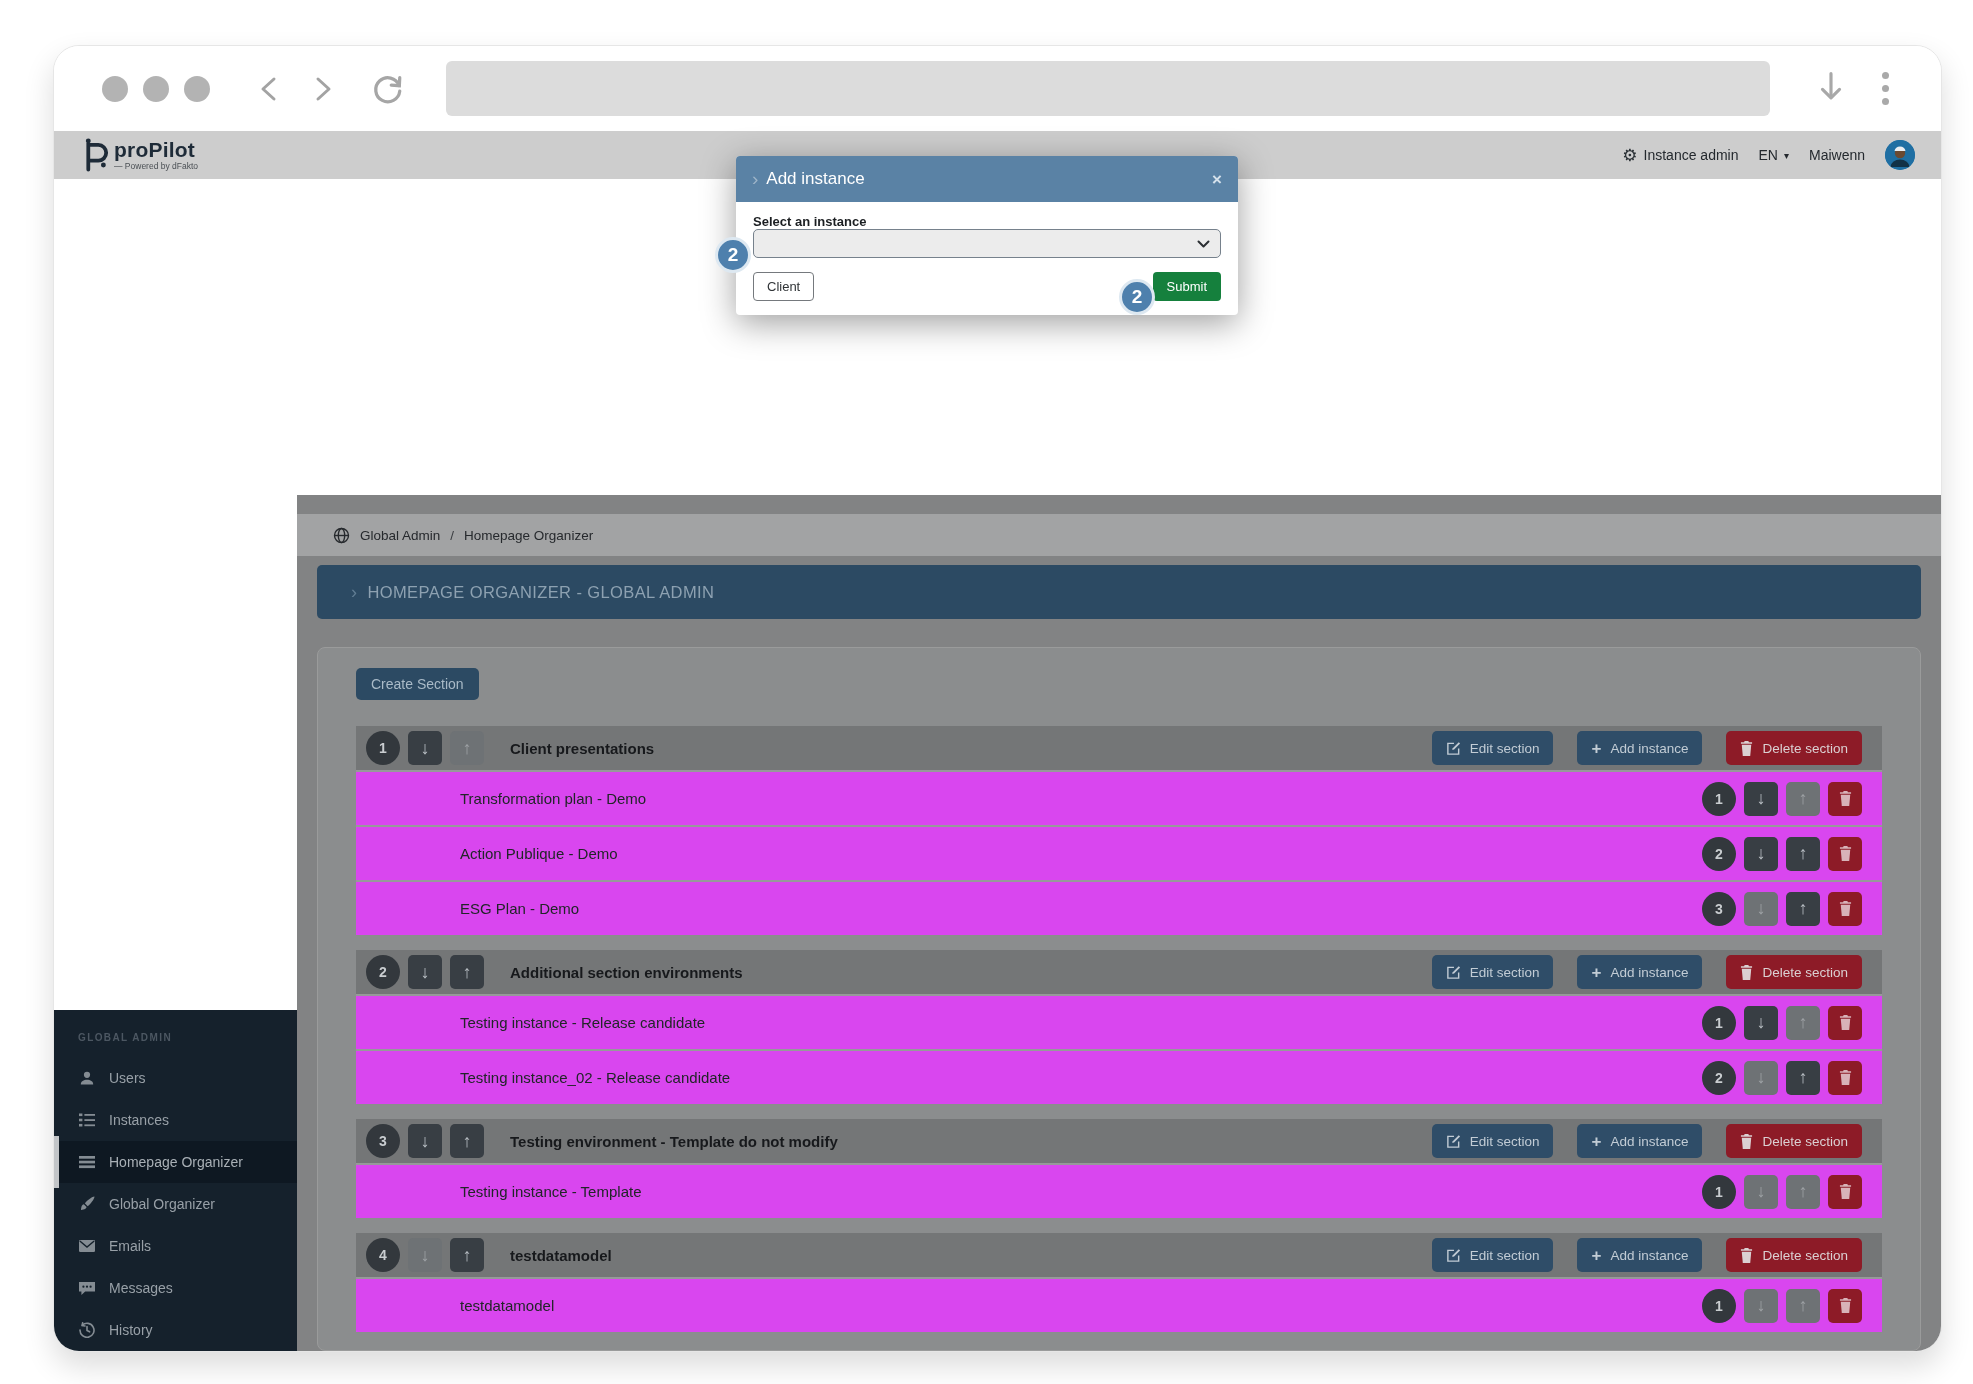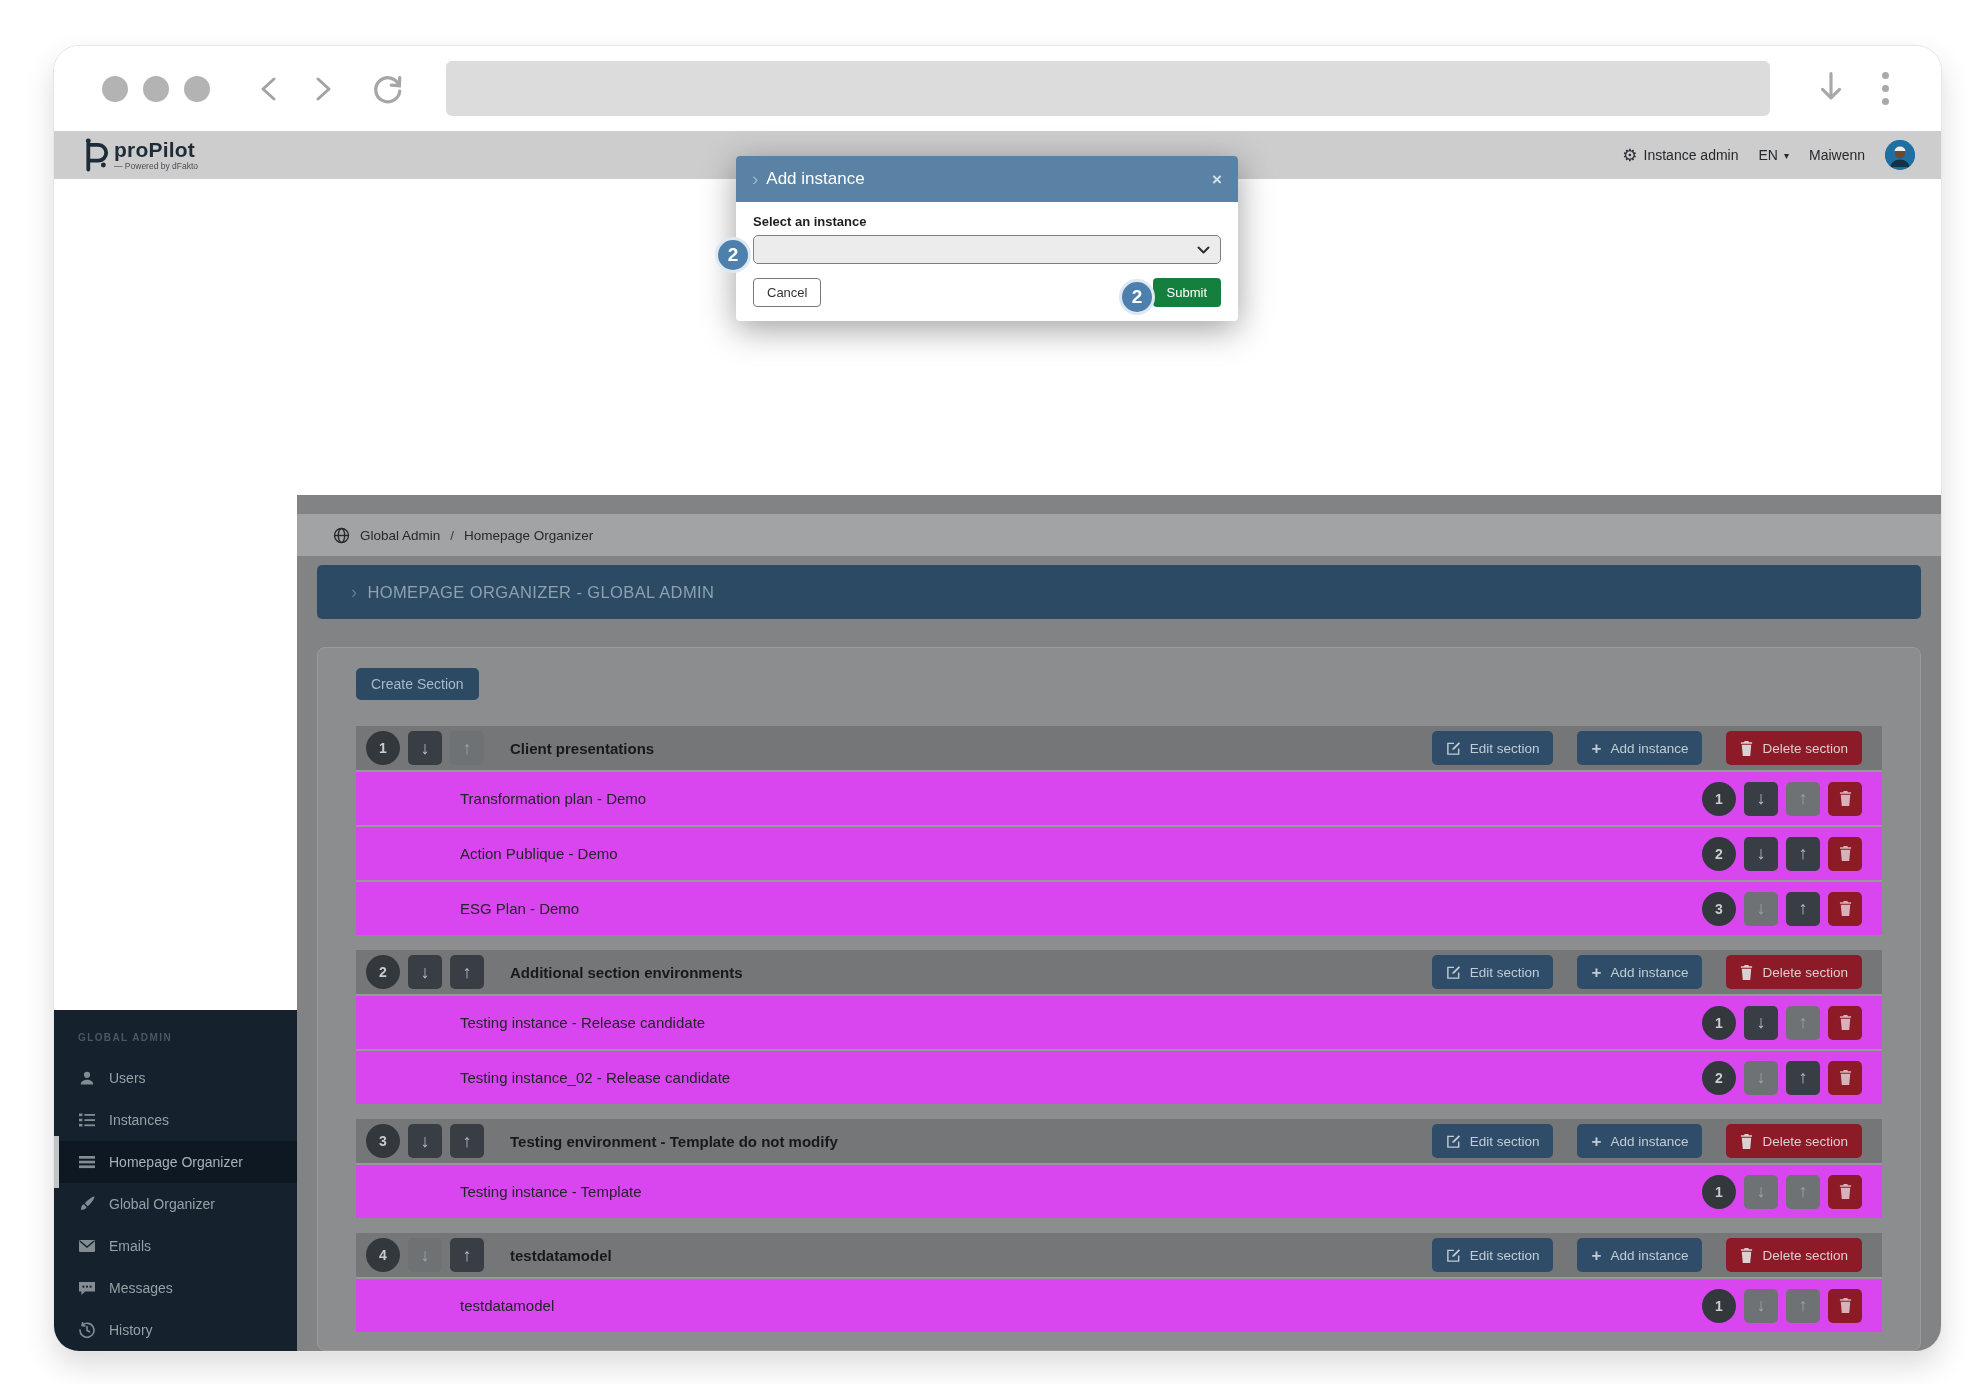--- a/index.html
+++ b/index.html
@@ -69,21 +69,21 @@
   .footer b{font-weight:700;}
   .footer i{font-style:italic;}
 
   
   .modal{position:absolute;left:682px;top:110px;width:502px;background:#ffffff;border-radius:4px;box-shadow:0 8px 34px rgba(0,0,0,.38);z-index:50;}
   .modal-header{height:46px;background:#5a82a5;border-radius:4px 4px 0 0;display:flex;align-items:center;padding:0 16px;}
   .modal-header .chev{color:#9db4c8;font-size:19px;margin-right:8px;}
   .modal-title{color:#ffffff;font-size:17px;}
   .modal-close{margin-left:auto;background:none;border:none;color:#d6e2ec;font-size:17px;font-weight:700;line-height:1;padding:0;font-family:inherit;}
   .modal-body{padding:12px 17px 0 17px;}
-  .modal-label{font-size:13px;font-weight:700;color:#1b1e21;margin-bottom:6px;}
+  .modal-label{font-size:13px;font-weight:700;color:#1b1e21;}
   .select{height:27px;background:#ececec;border:1px solid #76818c;border-radius:5px;display:flex;align-items:center;justify-content:flex-end;padding:0 10px;}
   .modal-foot{display:flex;align-items:center;justify-content:space-between;padding:14px 17px 14px 17px;}
   .btn-cancel{background:#ffffff;border:1px solid #75797d;border-radius:4px;color:#303437;font-size:13px;padding:6px 13px;font-family:inherit;}
   .btn-submit{background:#15803d;border:none;border-radius:4px;color:#ffffff;font-size:13px;padding:7px 14px;font-family:inherit;}
 
   .anno{position:absolute;width:36px;height:36px;border-radius:50%;background:#4e80ad;border:3px solid #dde8f1;color:#ffffff;font-size:19px;font-weight:700;display:flex;align-items:center;justify-content:center;z-index:60;box-sizing:border-box;}
 </style>
 </head>
 <body>
 
@@ -574,21 +574,21 @@
     <div class="modal-body">
       <div class="modal-label">Select an instance</div>
       <div class="select">
         <span></span>
         <svg width="13" height="8" viewBox="0 0 13 8" fill="none" stroke="#2b2f33" stroke-width="2" stroke-linecap="round" stroke-linejoin="round">
             <polyline points="1.5,1.5 6.5,6.5 11.5,1.5"></polyline>
           </svg>
       </div>
     </div>
     <div class="modal-foot">
-      <button class="btn-cancel">Cancel</button>
+      <button class="btn-cancel">Client</button>
       <button class="btn-submit">Submit</button>
     </div>
   </div>
 
   <div class="anno" style="left:661px;top:191px;">
       <span>2</span>
     </div>
   <div class="anno" style="left:1065px;top:233px;">
       <span>2</span>
     </div>

